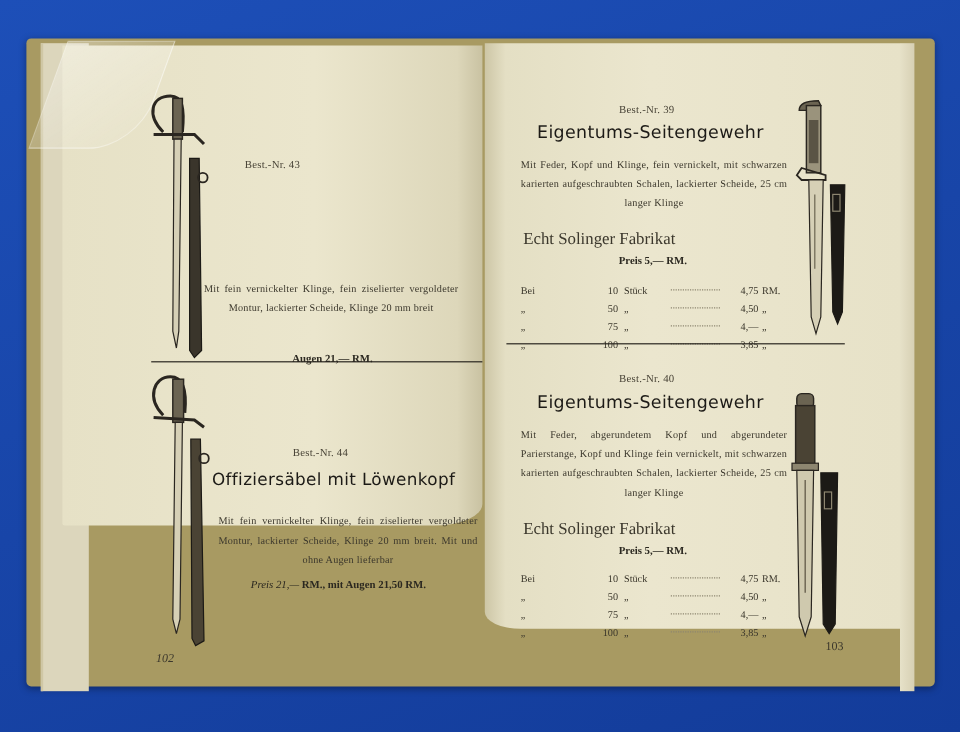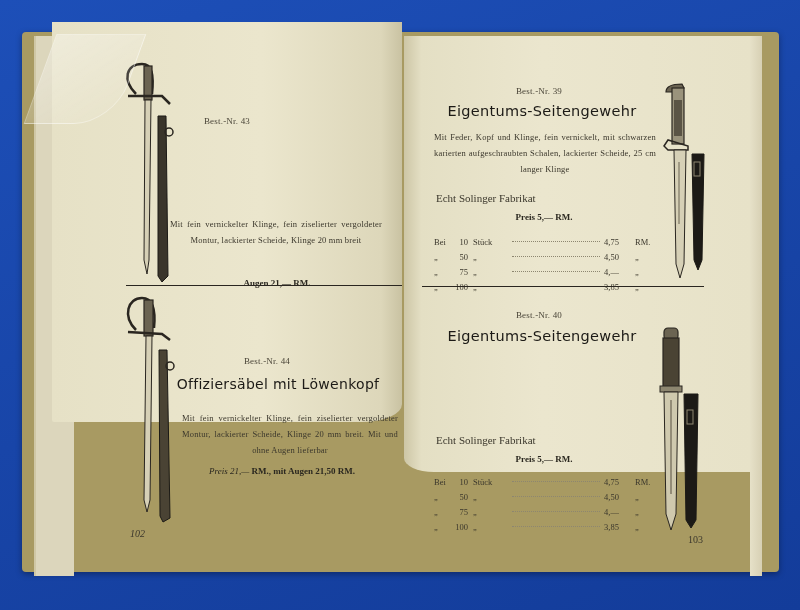--- a/index.html
+++ b/index.html
@@ -11,31 +11,31 @@
   }
   .cover {
     position: absolute; left: 22px; top: 32px; width: 757px; height: 540px;
     background: #a89a62; border-radius: 4px;
     box-shadow: 0 2px 6px rgba(0,0,0,0.35);
   }
   .page {
     position: absolute; background: #e9e4cc; color: #2a2620;
   }
   .page-left {
-    left: 52px; top: 22px; width: 350px; height: 400px;
+    left: 52px; top: 38px; width: 350px; height: 400px;
     background: linear-gradient(90deg, #e6e1c6 0%, #ebe6cd 60%, #ddd7ba 94%, #c9c2a2 100%);
     border-bottom-left-radius: 2px;
     border-bottom-right-radius: 40px 18px;
   }
   .page-left-under {
     position: absolute; left: 34px; top: 36px; width: 40px; height: 540px;
     background: #dcd6bc; border-left: 2px solid #cfc7a5;
   }
   .page-right {
-    left: 404px; top: 36px; width: 346px; height: 436px;
+    left: 404px; top: 36px; width: 346px; height: 488px;
     background: linear-gradient(90deg, #cdc6a6 0%, #e4dfc4 5%, #ebe6ce 40%, #e7e2c8 100%);
     border-bottom-left-radius: 30px 14px;
   }
   .page-right-edge {
     position: absolute; left: 750px; top: 36px; width: 12px; height: 540px;
     background: linear-gradient(90deg, #e6e1c8, #d7d0b4);
   }
   .plastic {
     position: absolute; left: 40px; top: 34px; width: 90px; height: 90px;
     background: linear-gradient(135deg, rgba(255,255,255,0.35), rgba(255,255,255,0.05));
@@ -48,29 +48,29 @@
   .title {
     position: absolute; font-family: "DejaVu Sans", sans-serif; font-weight: normal;
     color: #1c1a16; letter-spacing: 0.3px;
   }
   .desc {
     position: absolute; font-size: 8.5px; line-height: 16px; color: #3b372c;
     text-align: justify; text-align-last: center; letter-spacing: 0.2px;
   }
   .price { position: absolute; font-size: 9px; font-weight: bold; color: #2b2820; }
   .price .norm { font-weight: normal; font-style: italic; }
-  .origin { position: absolute; font-size: 11px; color: #3b372c; }
+  .origin { position: absolute; font-size: 14px; color: #3b372c; }
   .divider { position: absolute; height: 1px; background: #2a2620; }
   .qty-table { position: absolute; font-size: 8.5px; color: #3b372c; }
   .qty-row { display: flex; height: 15px; align-items: center; }
   .qty-row .c1 { width: 18px; }
-  .qty-row .c2 { width: 16px; text-align: right; }
+  .qty-row .c2 { width: 16px; text-align: right; margin-left: 47px; }
   .qty-row .c3 { width: 40px; padding-left: 5px; }
   .qty-row .dots { flex: 1; border-bottom: 1px dotted #8d8670; height: 1px; margin: 0 4px; }
-  .qty-row .c4 { width: 28px; text-align: left; }
+  .qty-row .c4 { width: 28px; text-align: right; }
   .qty-row .c5 { width: 24px; padding-left: 3px; }
   .pagenum { position: absolute; font-size: 10px; color: #3b372c; }
   .illus { position: absolute; }
 </style>
 </head>
 <body>
 
 <div class="cover"></div>
 <div class="page-left-under"></div>
 <div class="page-right-edge"></div>
@@ -165,20 +165,21 @@
     <path d="M12 76 L24 76 L22 190 L18 204 L14 190 Z" fill="#d6d0b6" stroke="#2a2620" stroke-width="1"></path>
     <line x1="17" y1="88" x2="17" y2="150" stroke="#6b6452" stroke-width="1"></line>
     <path d="M30 80 L42 80 L40 186 L36 196 L32 186 Z" fill="#1c1a16" stroke="#1c1a16" stroke-width="1"></path>
     <rect x="32" y="88" width="6" height="14" fill="none" stroke="#8d8670" stroke-width="1"></rect>
   </svg>
 
   <div class="divider" style="left:18px; width:282px; top:250px;"></div>
 
   <div class="best center" style="left:20px; width:230px; top:274px;">Best.-Nr. 40</div>
   <div class="title center" style="left:18px; width:240px; top:292px; font-size:14.5px;">Eigentums-Seitengewehr</div>
+  <div class="desc" style="left:30px; width:222px; top:318px;">Mit Feder, abgerundetem Kopf und abgerundeter Parierstange, Kopf und Klinge fein vernickelt, mit schwarzen karierten aufgeschraubten Schalen, lackierter Scheide, 25 cm langer Klinge</div>
   <div class="origin" style="left:32px; top:398px;">Echt Solinger Fabrikat</div>
   <div class="price center" style="left:20px; width:240px; top:418px;">Preis 5,— RM.</div>
 
   <div class="qty-table" style="left:30px; top:438px; width:222px;">
     <div class="qty-row">
       <span class="c1">Bei</span>
       <span class="c2">10</span>
       <span class="c3">Stück</span>
       <span class="dots"></span>
       <span class="c4">4,75</span>

